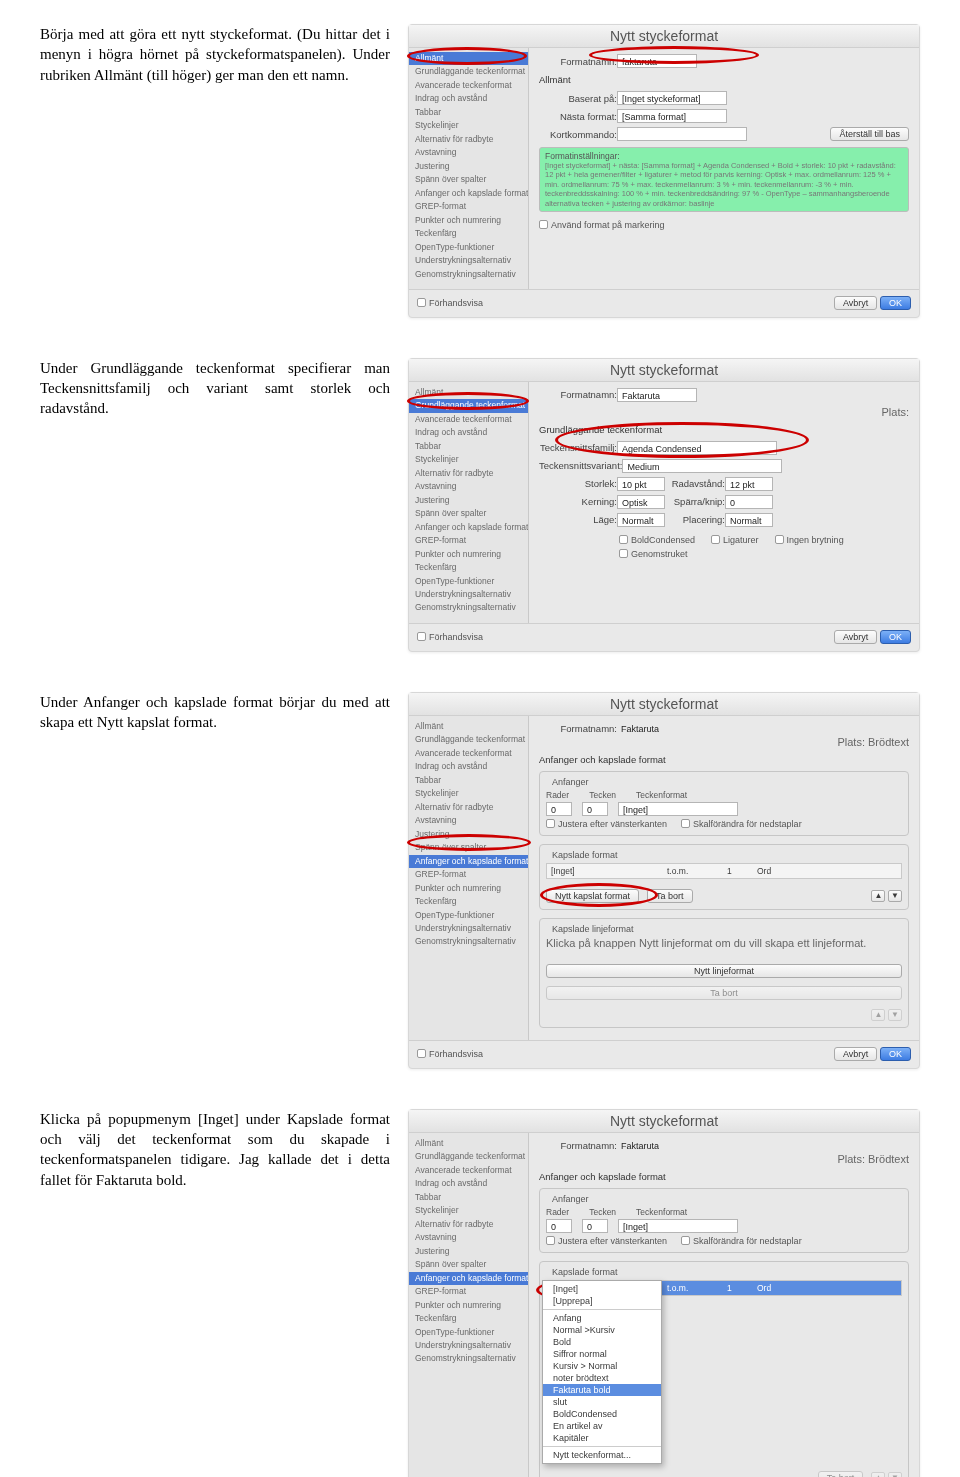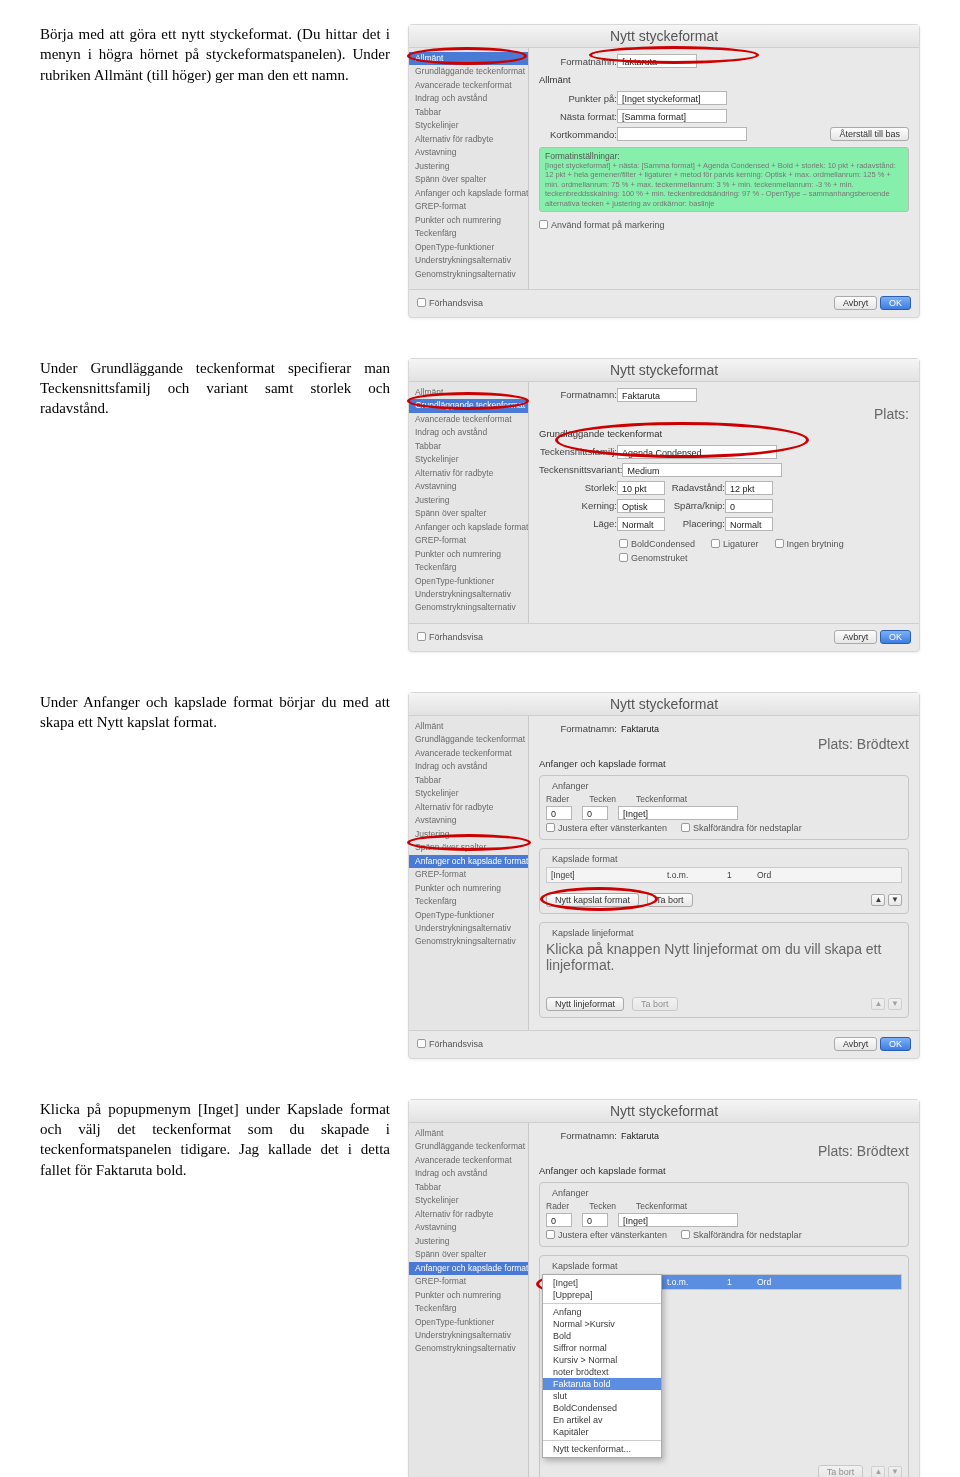--- a/index.html
+++ b/index.html
@@ -124,21 +124,21 @@
     pointer-events:none;
   }
   .listrow {
     background:#f4f4f4;
     border:1px solid #c9c9c9;
     padding:2px 4px;
     font-size:8.5px;
     position:relative;
   }
   .listrow.sel { background:#5b8de0; color:#fff; }
-  .mini { font-size:14px; color:#666; }
+  .mini { font-size:11px; color:#666; }
   .arrowbtn { display:inline-block; width:14px; height:12px; border:1px solid #aaa; border-radius:2px; background:linear-gradient(#fcfcfc,#e6e6e6); text-align:center; font-size:8px; line-height:10px;}
   .popup {
     position:absolute;
     background:#fff;
     border:1px solid #aaa;
     box-shadow:2px 3px 6px rgba(0,0,0,.25);
     font-size:9px;
     padding:2px 0;
     z-index:5;
   }
@@ -176,21 +176,21 @@
           <div class="sb-item">Genomstrykningsalternativ</div>
           <div class="ellipse" style="left:-2px; top:-1px; width:120px; height:18px;"></div>
         </div>
         <div class="pane" style="position:relative;">
           <div class="lbl-row">
             <span class="lbl">Formatnamn:</span>
             <span class="val" style="width:80px;">faktaruta</span>
           </div>
           <div class="section-head">Allmänt</div>
           <div class="lbl-row">
-              <span class="lbl">Punkter på:</span>
+              <span class="lbl">Baserat på:</span>
               <span class="val" style="width:110px;">[Inget styckeformat]</span>
             </div>
           <div class="lbl-row">
               <span class="lbl">Nästa format:</span>
               <span class="val" style="width:110px;">[Samma format]</span>
             </div>
           <div class="lbl-row">
               <span class="lbl">Kortkommando:</span>
               <span class="val" style="width:130px;"></span>
             <span class="btn" style="margin-left:auto;">Återställ till bas</span>
@@ -379,21 +379,21 @@
             <div style="position:relative;display:flex; gap:8px; margin-top:10px; align-items:center;">
               <span class="btn">Nytt kapslat format</span>
               <span class="btn">Ta bort</span>
               <span style="margin-left:auto;"><span class="arrowbtn">▲</span> <span class="arrowbtn">▼</span></span>
               <div class="ellipse" style="left:-6px; top:-6px; width:118px; height:24px;"></div>
             </div>
           </div>
           <div class="group">
             <div class="group-title">Kapslade linjeformat</div>
             <div class="mini">Klicka på knappen Nytt linjeformat om du vill skapa ett linjeformat.</div>
-            <div style="display:flex; gap:8px; margin-top:24px;">
+            <div style="display:flex; gap:8px; margin-top:15px;flex-direction:column;">
               <span class="btn">Nytt linjeformat</span>
               <span class="btn" style="opacity:.5;">Ta bort</span>
               <span style="margin-left:auto;"><span class="arrowbtn" style="opacity:.4;">▲</span> <span class="arrowbtn" style="opacity:.4;">▼</span></span>
             </div>
           </div>
         </div>
       </div>
       <div class="footer">
         <div class="chk">
             <span class="box"></span>

